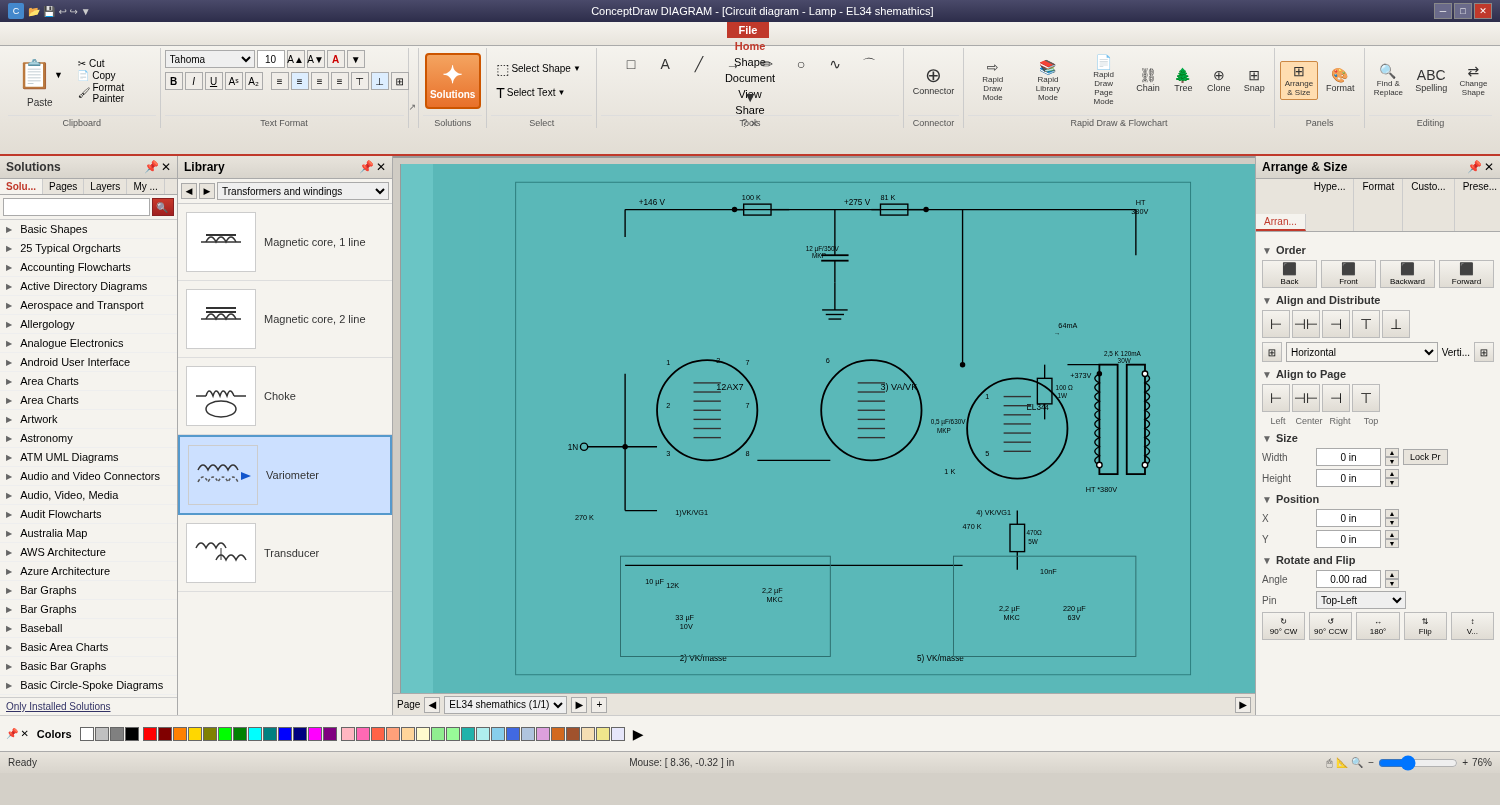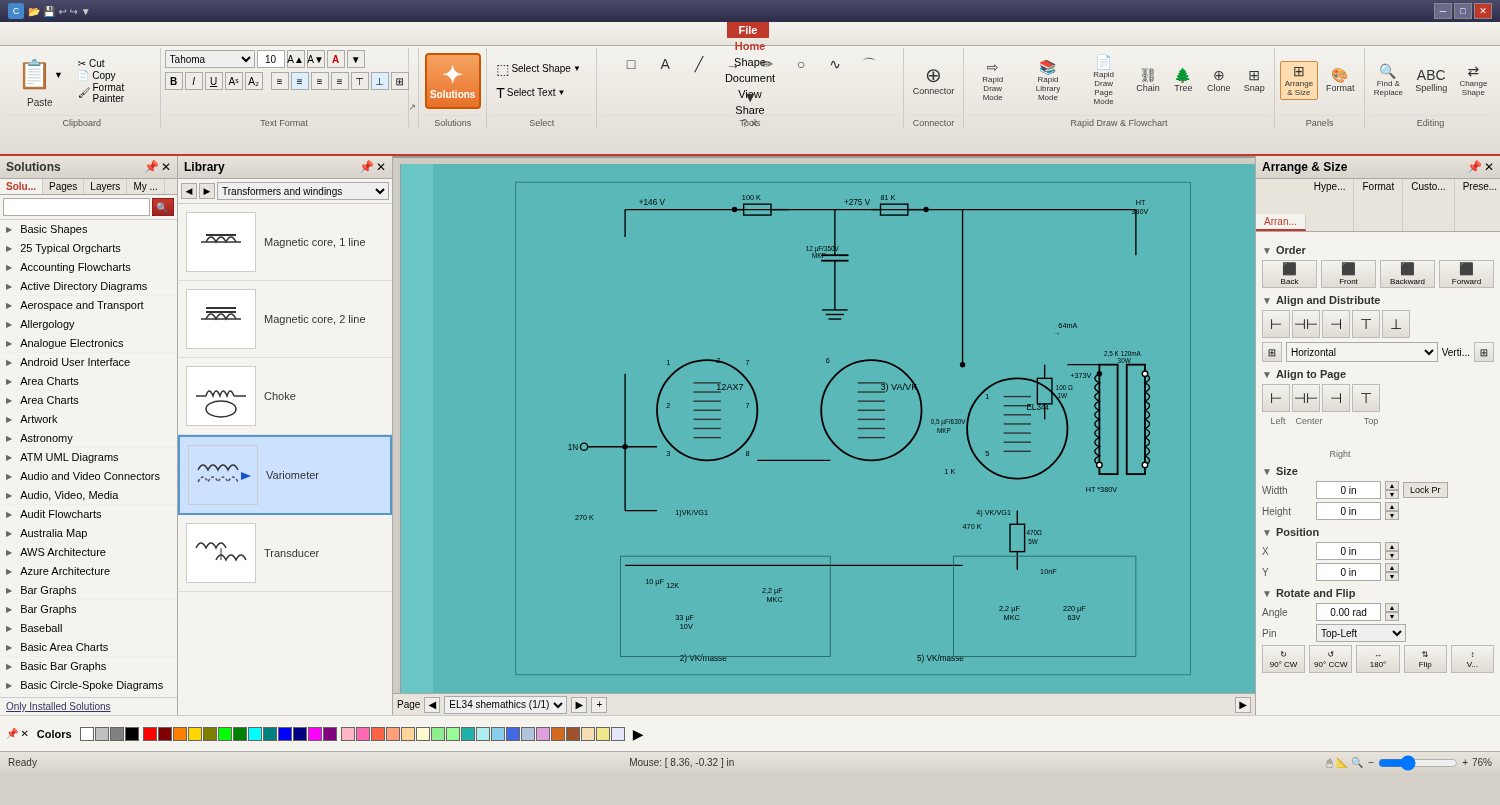--- a/index.html
+++ b/index.html
@@ -523,20 +523,21 @@
     ::-webkit-scrollbar-thumb { background: #aaa; border: 1px solid #888; }
   </style>
 </head>
 <body>
 
 <div id="title-bar">
   <div style="display:flex;gap:4px;align-items:center;">
     <div style="width:16px;height:16px;background:#4488cc;border-radius:2px;font-size:9px;color:white;display:flex;align-items:center;justify-content:center;">C</div>
     <div style="font-size:10px;color:#ccc;">📂 💾 ↩ ↪ ▼</div>
   </div>
+  <div class="title">ConceptDraw DIAGRAM - [Circuit diagram - Lamp - EL34 shemathics]</div>
   <div class="win-controls">
     <div class="win-btn">─</div>
     <div class="win-btn">□</div>
     <div class="win-btn close">✕</div>
   </div>
 </div>
 
 <div id="menu-bar">
   <div class="file-btn">File</div>
   <div class="menu-item" style="font-weight:bold;color:#c0392b;">Home</div>
@@ -1138,21 +1139,21 @@
       </div>
       <div class="align-row">
         <div class="align-btn">⊢</div>
         <div class="align-btn">⊣⊢</div>
         <div class="align-btn">⊣</div>
         <div class="align-btn">⊤</div>
       </div>
       <div style="display:flex;gap:3px;margin-bottom:2px;font-size:9px;color:#666;padding-left:2px;">
         <span style="width:28px;text-align:center;">Left</span>
         <span style="width:28px;text-align:center;">Center</span>
-        <span style="width:28px;text-align:center;margin-top:33px;">Right</span>
+        <span style="width:28px;text-align:center;">Right</span>
         <span style="width:28px;text-align:center;">Top</span>
       </div>
 
       <div class="section-header">
         <span class="section-toggle">▼</span>
         <span>Size</span>
       </div>
       <div class="prop-row">
         <span class="prop-label">Width</span>
         <input class="prop-input" value="0 in" style="">

